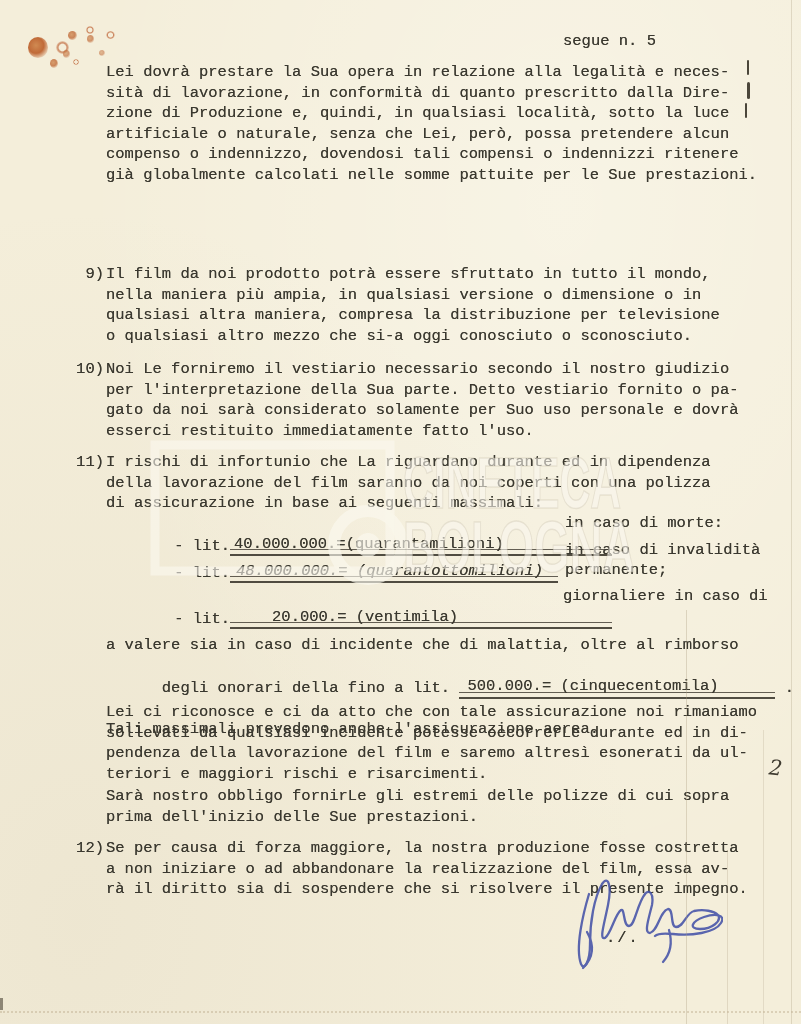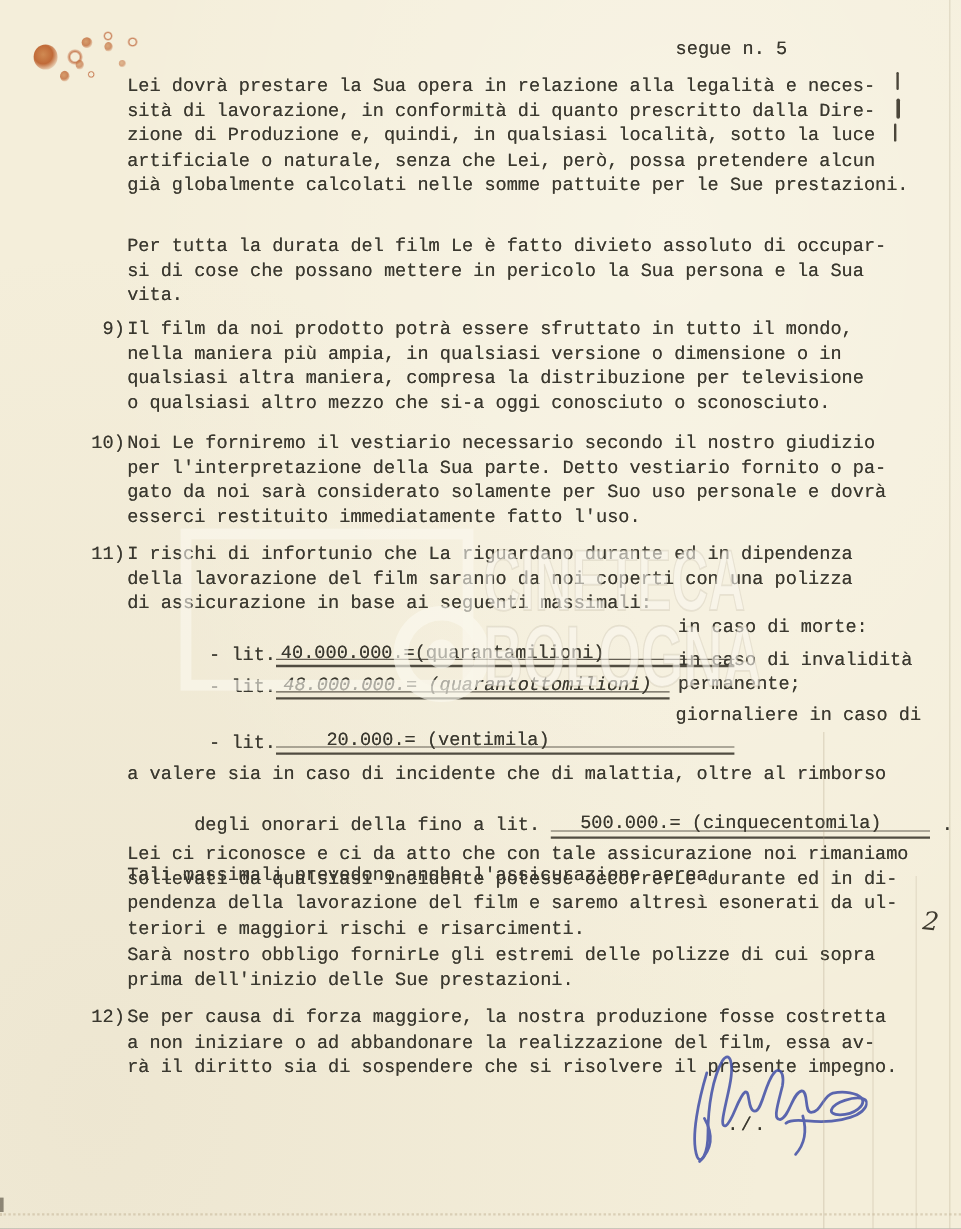--- a/index.html
+++ b/index.html
@@ -65,32 +65,28 @@
   <div class="stain ring" style="left:73px;top:59px;width:6px;height:6px;"></div>
   <div class="stain solid" style="left:99px;top:50px;width:6px;height:6px;opacity:.55;"></div>
 
   <div class="abs tline" style="left:563px;top:31px;">segue n. 5</div>
 
   <div class="body-block" style="top:62px;">
     <div class="tline">Lei dovrà prestare la Sua opera in relazione alla legalità e neces-</div>
     <div class="tline">sità di lavorazione, in conformità di quanto prescritto dalla Dire-</div>
     <div class="tline">zione di Produzione e, quindi, in qualsiasi località, sotto la luce</div>
     <div class="tline">artificiale o naturale, senza che Lei, però, possa pretendere alcun</div>
+    <div class="tline">compenso o indennizzo, dovendosi tali compensi o indennizzi ritenere</div>
     <div class="tline">già globalmente calcolati nelle somme pattuite per le Sue prestazioni.</div>
   </div>
 
   <div class="penmark" style="left:747px;top:60px;height:15px;"></div>
   <div class="penmark" style="left:747px;top:82px;height:17px;width:3px;"></div>
   <div class="penmark" style="left:745px;top:103px;height:15px;"></div>
 
-  <div class="body-block" style="top:195px;">
-    <div class="tline">Per tutta la durata del film Le è fatto divieto assoluto di occupar-</div>
-    <div class="tline">si di cose che possano mettere in pericolo la Sua persona e la Sua</div>
-    <div class="tline">vita.</div>
-  </div>
 
   <div class="num" style="left:76px;top:264px;">9)</div>
   <div class="body-block" style="top:264px;">
     <div class="tline">Il film da noi prodotto potrà essere sfruttato in tutto il mondo,</div>
     <div class="tline">nella maniera più ampia, in qualsiasi versione o dimensione o in</div>
     <div class="tline">qualsiasi altra maniera, compresa la distribuzione per televisione</div>
     <div class="tline">o qualsiasi altro mezzo che si-a oggi conosciuto o sconosciuto.</div>
   </div>
 
   <div class="num" style="left:76px;top:359px;">10)</div>
@@ -120,21 +116,21 @@
   <div class="abs tline" style="left:565px;top:560px;">permanente;</div>
 
   <div class="abs tline" style="left:137px;top:586px;">
     <span>- lit.</span><span class="blank" style="width:382px;"><span class="amt" style="padding-left:42px;">20.000.= (ventimila)</span></span>
   </div>
   <div class="abs tline" style="left:563px;top:586px;">giornaliere in caso di</div>
 
   <div class="body-block" style="top:635px;">
     <div class="tline">a valere sia in caso di incidente che di malattia, oltre al rimborso</div>
     <div class="tline">
-      <span>degli onorari della fino a lit. </span><span class="blank" style="width:316px;"><span class="amt" style="padding-left:8px;margin-left:16px;">500.000.= (cinquecentomila)</span></span><span> .</span>
+      <span>degli onorari della fino a lit. </span><span class="blank" style="width:316px;"><span class="amt" style="padding-left:8px;">500.000.= (cinquecentomila)</span></span><span> .</span>
     </div>
     <div class="tline">Tali massimali prevedono anche l'assicurazione aerea.</div>
   </div>
 
   <div class="body-block" style="top:702px;">
     <div class="tline">Lei ci riconosce e ci da atto che con tale assicurazione noi rimaniamo</div>
     <div class="tline">sollevati da qualsiasi incidente potesse occorrerLe durante ed in di-</div>
     <div class="tline">pendenza della lavorazione del film e saremo altresì esonerati da ul-</div>
     <div class="tline">teriori e maggiori rischi e risarcimenti.</div>
   </div>

